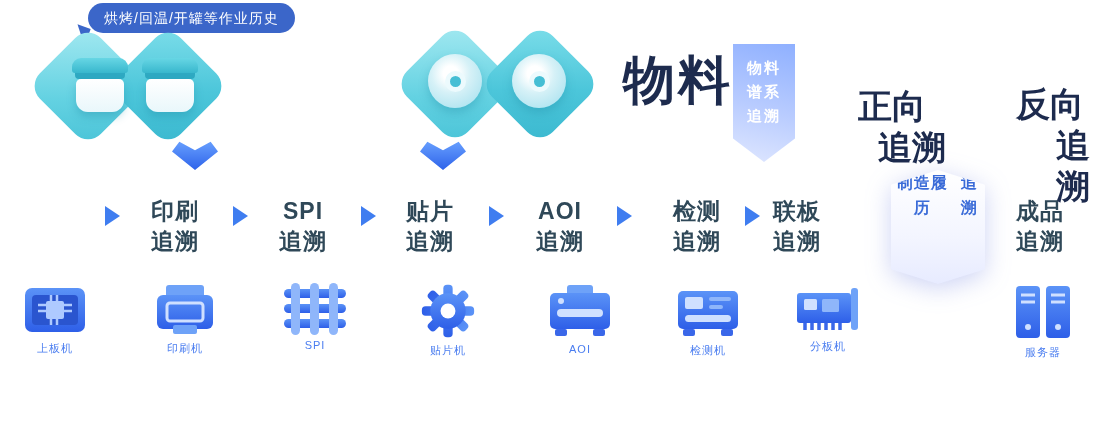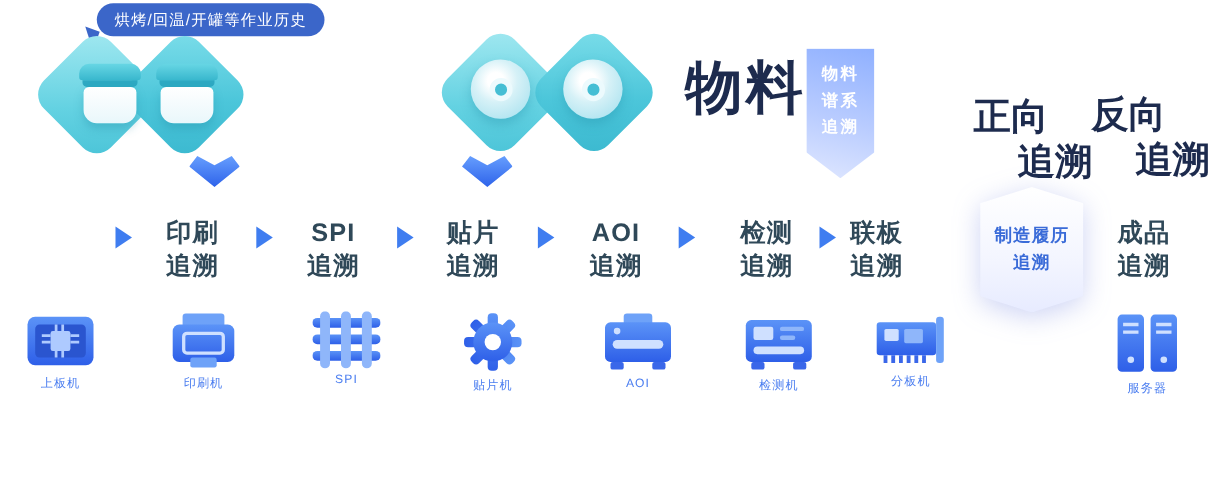--- a/index.html
+++ b/index.html
@@ -61,21 +61,21 @@
   }
   .ribbon-history-wrap{
     position:absolute;left:891px;top:170px;width:94px;height:114px;
     filter:drop-shadow(0 5px 12px rgba(90,110,220,.30));
   }
   .ribbon-history{
     width:100%;height:100%;
     background:linear-gradient(180deg,#ffffff 0%,#f3f5ff 60%,#e7ebff 100%);
     clip-path:polygon(50% 0,100% 13%,100% 87%,50% 100%,0 87%,0 13%);
     color:#3a6bd8;font-size:16px;font-weight:700;text-align:center;
-    display:flex;flex-direction:column;justify-content:center;line-height:25px;letter-spacing:1px;
+    display:flex;flex-direction:row;justify-content:center;line-height:25px;letter-spacing:1px;
   }
   
   .step{
     position:absolute;top:196px;width:110px;text-align:center;
     color:#2f4858;font-size:23px;line-height:30px;font-weight:600;letter-spacing:1px;
   }
   .arr{
     position:absolute;top:206px;width:0;height:0;
     border-left:15px solid #3f7df0;border-top:10px solid transparent;border-bottom:10px solid transparent;
   }
@@ -117,25 +117,25 @@
     <div class="hub"></div>
   </div>
   <div class="chev" style="left:420px;top:140px;"></div>
 
   <div class="ribbon-material">
     <span>物料</span><br>
     <span>谱系</span><br>
     <span>追溯</span>
   </div>
 
-  <div class="tracelabel" style="left:885px;top:86px;">
+  <div class="tracelabel" style="left:838px;top:86px;text-align:center;">
     <span>正向</span>
     <span class="l2">追溯</span>
   </div>
-  <div class="tracelabel" style="left:992px;top:84px;">
+  <div class="tracelabel" style="left:1016px;top:84px;">
     <span>反向</span>
     <span class="l2">追溯</span>
   </div>
 
   <div class="arr" style="left:105px;"></div>
   <div class="step" style="left:120px;">
     <span>印刷</span><br>
     <span>追溯</span>
   </div>
   <div class="arr" style="left:233px;"></div>

